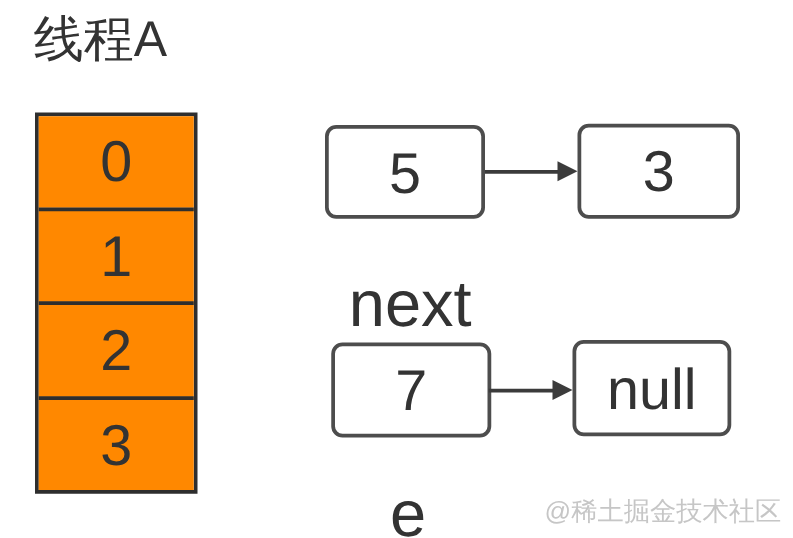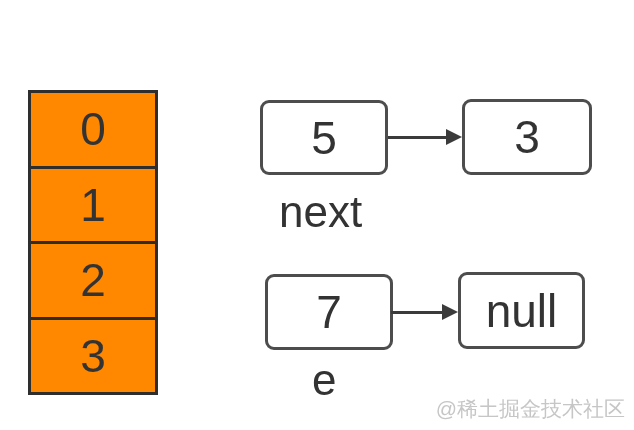--- a/index.html
+++ b/index.html
@@ -77,38 +77,40 @@
     position: absolute;
     right: 0; top: 0;
     width: 0; height: 0;
     border-top: 8px solid transparent;
     border-bottom: 8px solid transparent;
     border-left: 16px solid var(--arrow);
   }
   .node-label {
     position: absolute;
     color: var(--text);
-    font-size: 44px;
+    font-size: 52px;
     line-height: 44px;
+    margin-top: 32px;
   }
   .l1 { left: 279px; top: 190px; }
   .l2 { left: 312px; top: 358px; }
   .watermark {
     position: absolute;
     right: 9px;
     bottom: 7px;
     font-size: 21px;
     color: var(--watermark);
   }
 </style>
 </head>
 <body>
 
 <div class="canvas">
 
+  <div class="title">线程A</div>
 
   <div class="array">
     <div class="cell">0</div>
     <div class="cell">1</div>
     <div class="cell">2</div>
     <div class="cell">3</div>
   </div>
 
   <div class="node-box b-val-1">5</div>
   <div class="arrow a1">

